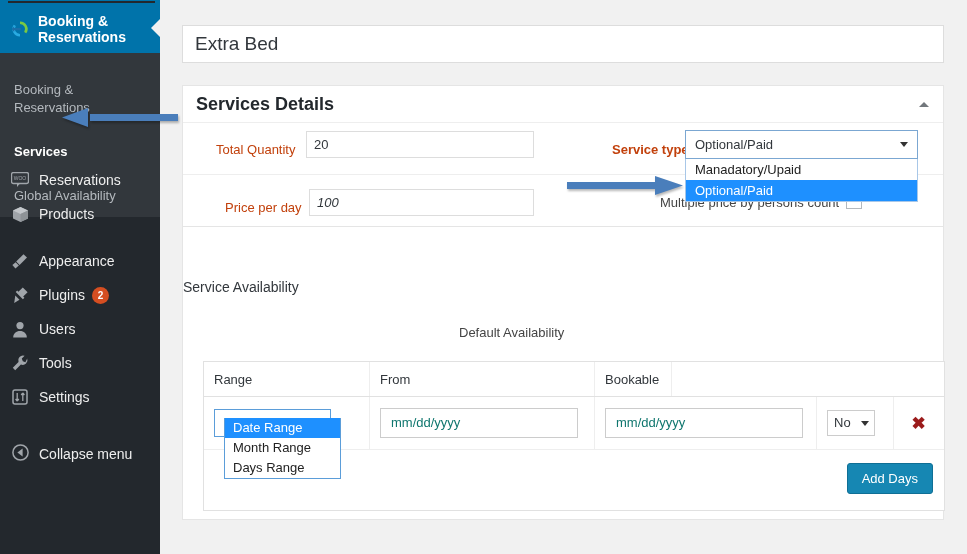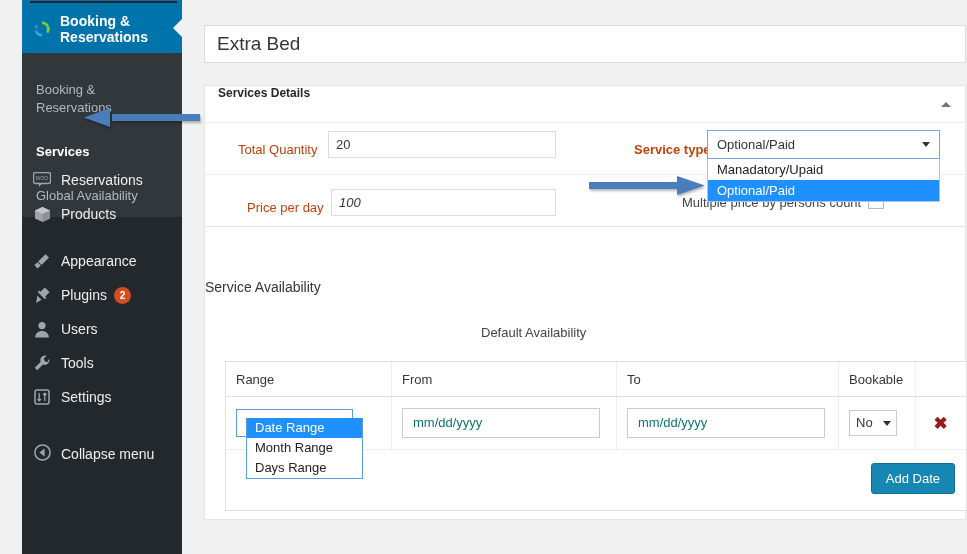--- a/index.html
+++ b/index.html
@@ -3,21 +3,21 @@
 <meta charset="utf-8">
 <style>
   * { box-sizing: border-box; }
   html, body {
     margin: 0; padding: 0;
     width: 967px; height: 554px;
     overflow: hidden;
     background: #f1f1f1;
     font-family: "Liberation Sans", sans-serif;
   }
-  #app { position: relative; width: 807px; height: 554px; margin-left: 22px; }
+  #app { position: relative; width: 807px; height: 554px; }
 
   
   #sidebar {
     position: absolute; left: 0; top: 0;
     width: 160px; height: 554px;
     background: #23282d;
     color: #b4b9be;
   }
   .menu-top-strip {
     position: absolute; left:0; top:0; width:160px; height:5px;
@@ -84,22 +84,22 @@
     display:flex; align-items:center; padding-left:12px;
     font-size:19px; color:#32373c;text-align:center;
   }
 
   .panel {
     position:absolute; left:22px; top:85px; width:762px; height:435px;
     background:#fff; border:1px solid #e5e5e5;
   }
   .panel-head {
     position:relative; height:37px; border-bottom:1px solid #eee;
-    display:flex; padding-left:13px;
-    font-size:12px; font-weight:700; color:#23282d;
+    display:flex; align-items:center; padding-left:13px;
+    font-size:18px; font-weight:700; color:#23282d;
   }
   .toggle-tri {
     position:absolute; right:14px; top:16px;
     width:0;height:0;border-left:5px solid transparent;border-right:5px solid transparent;
     border-bottom:5px solid #72777c;
   }
 
   .row-sec { position:relative; border-bottom:1px solid #eee; height:52px; }
   .row-sec.last { border-bottom:1px solid #e5e5e5; }
 
@@ -381,21 +381,20 @@
       </div>
 
       <div class="avail-title">Service Availability</div>
 
       <span class="lbl-da">Default Availability</span>
 
       <div class="range-table">
         <div class="rt-head">
           <div class="c1">Range</div>
           <div class="c2">From</div>
-          <div class="c3">To</div>
           <div class="c4">Bookable</div>
           <div class="c5"></div>
         </div>
 
         <div class="rt-row">
           <div class="c1">
             <div class="sel-range">
               <span>Date Range</span>
               <span class="caret"></span>
             </div>
@@ -415,21 +414,21 @@
               <span>No</span>
               <span class="caret"></span>
             </div>
           </div>
           <div class="c5">
             <span class="x-btn">✖</span>
           </div>
         </div>
 
         <div class="rt-foot">
-          <div class="add-btn">Add Date</div>
+          <div class="add-btn">Add Days</div>
         </div>
 
         <div class="dd-range">
           <div class="opt sel">
             <span>Date Range</span>
           </div>
           <div class="opt">
             <span>Month Range</span>
           </div>
           <div class="opt">

